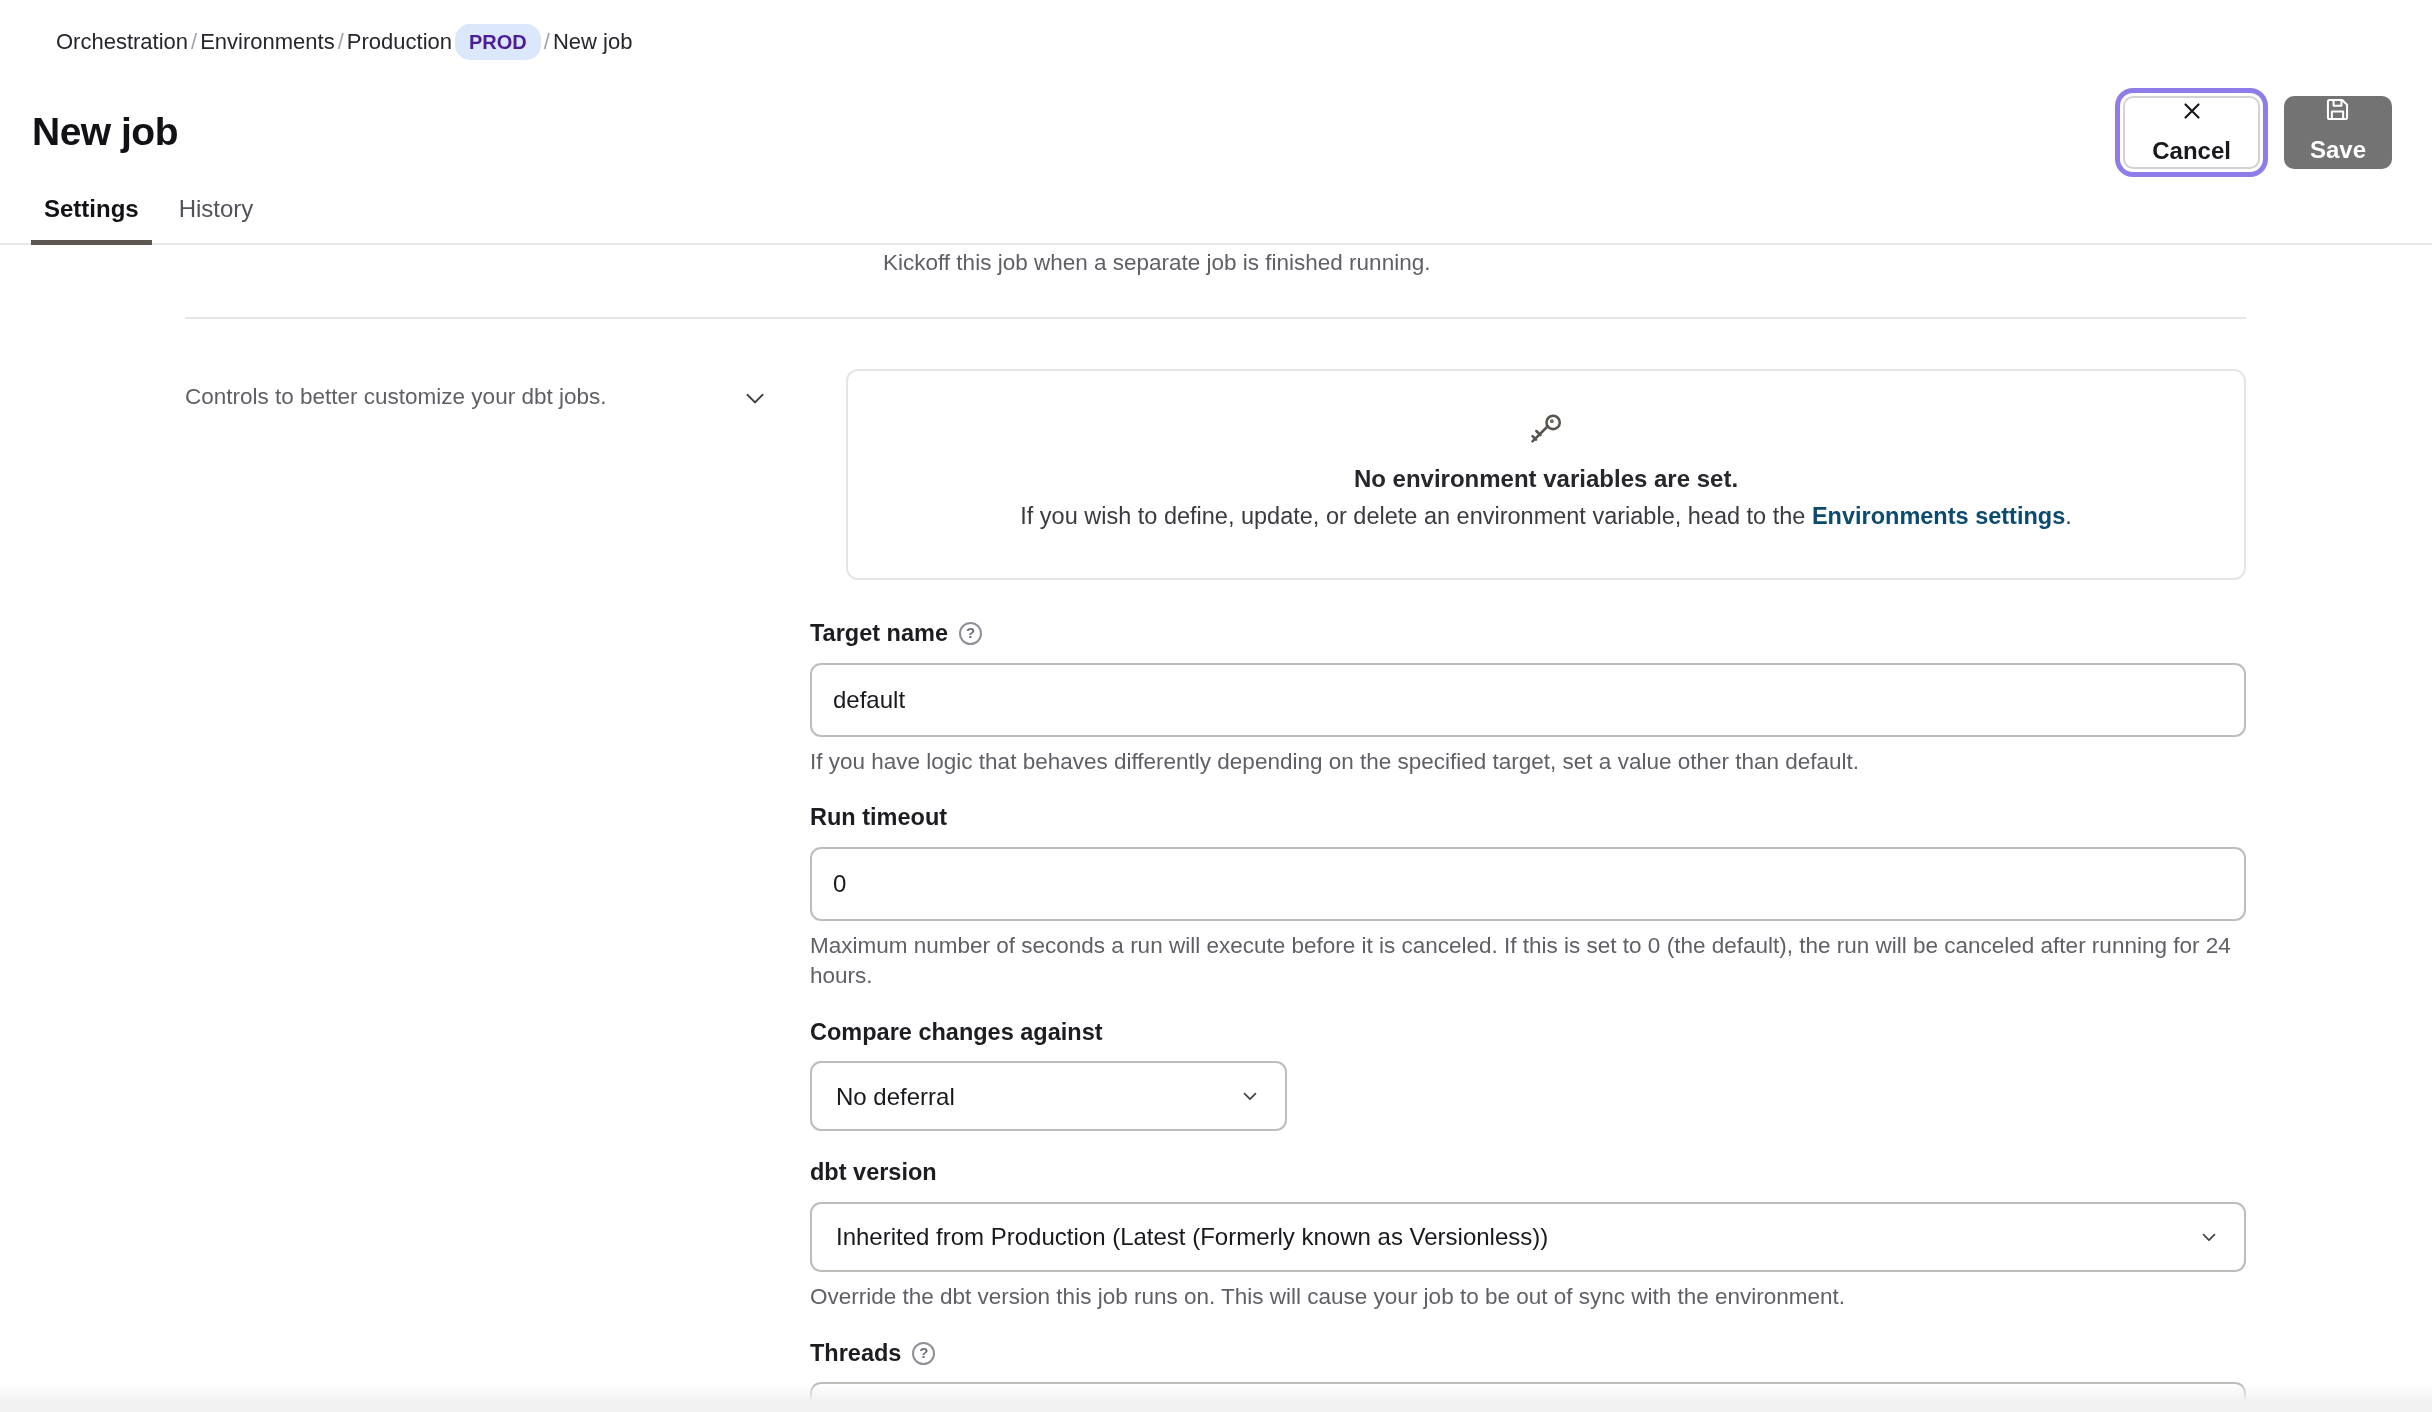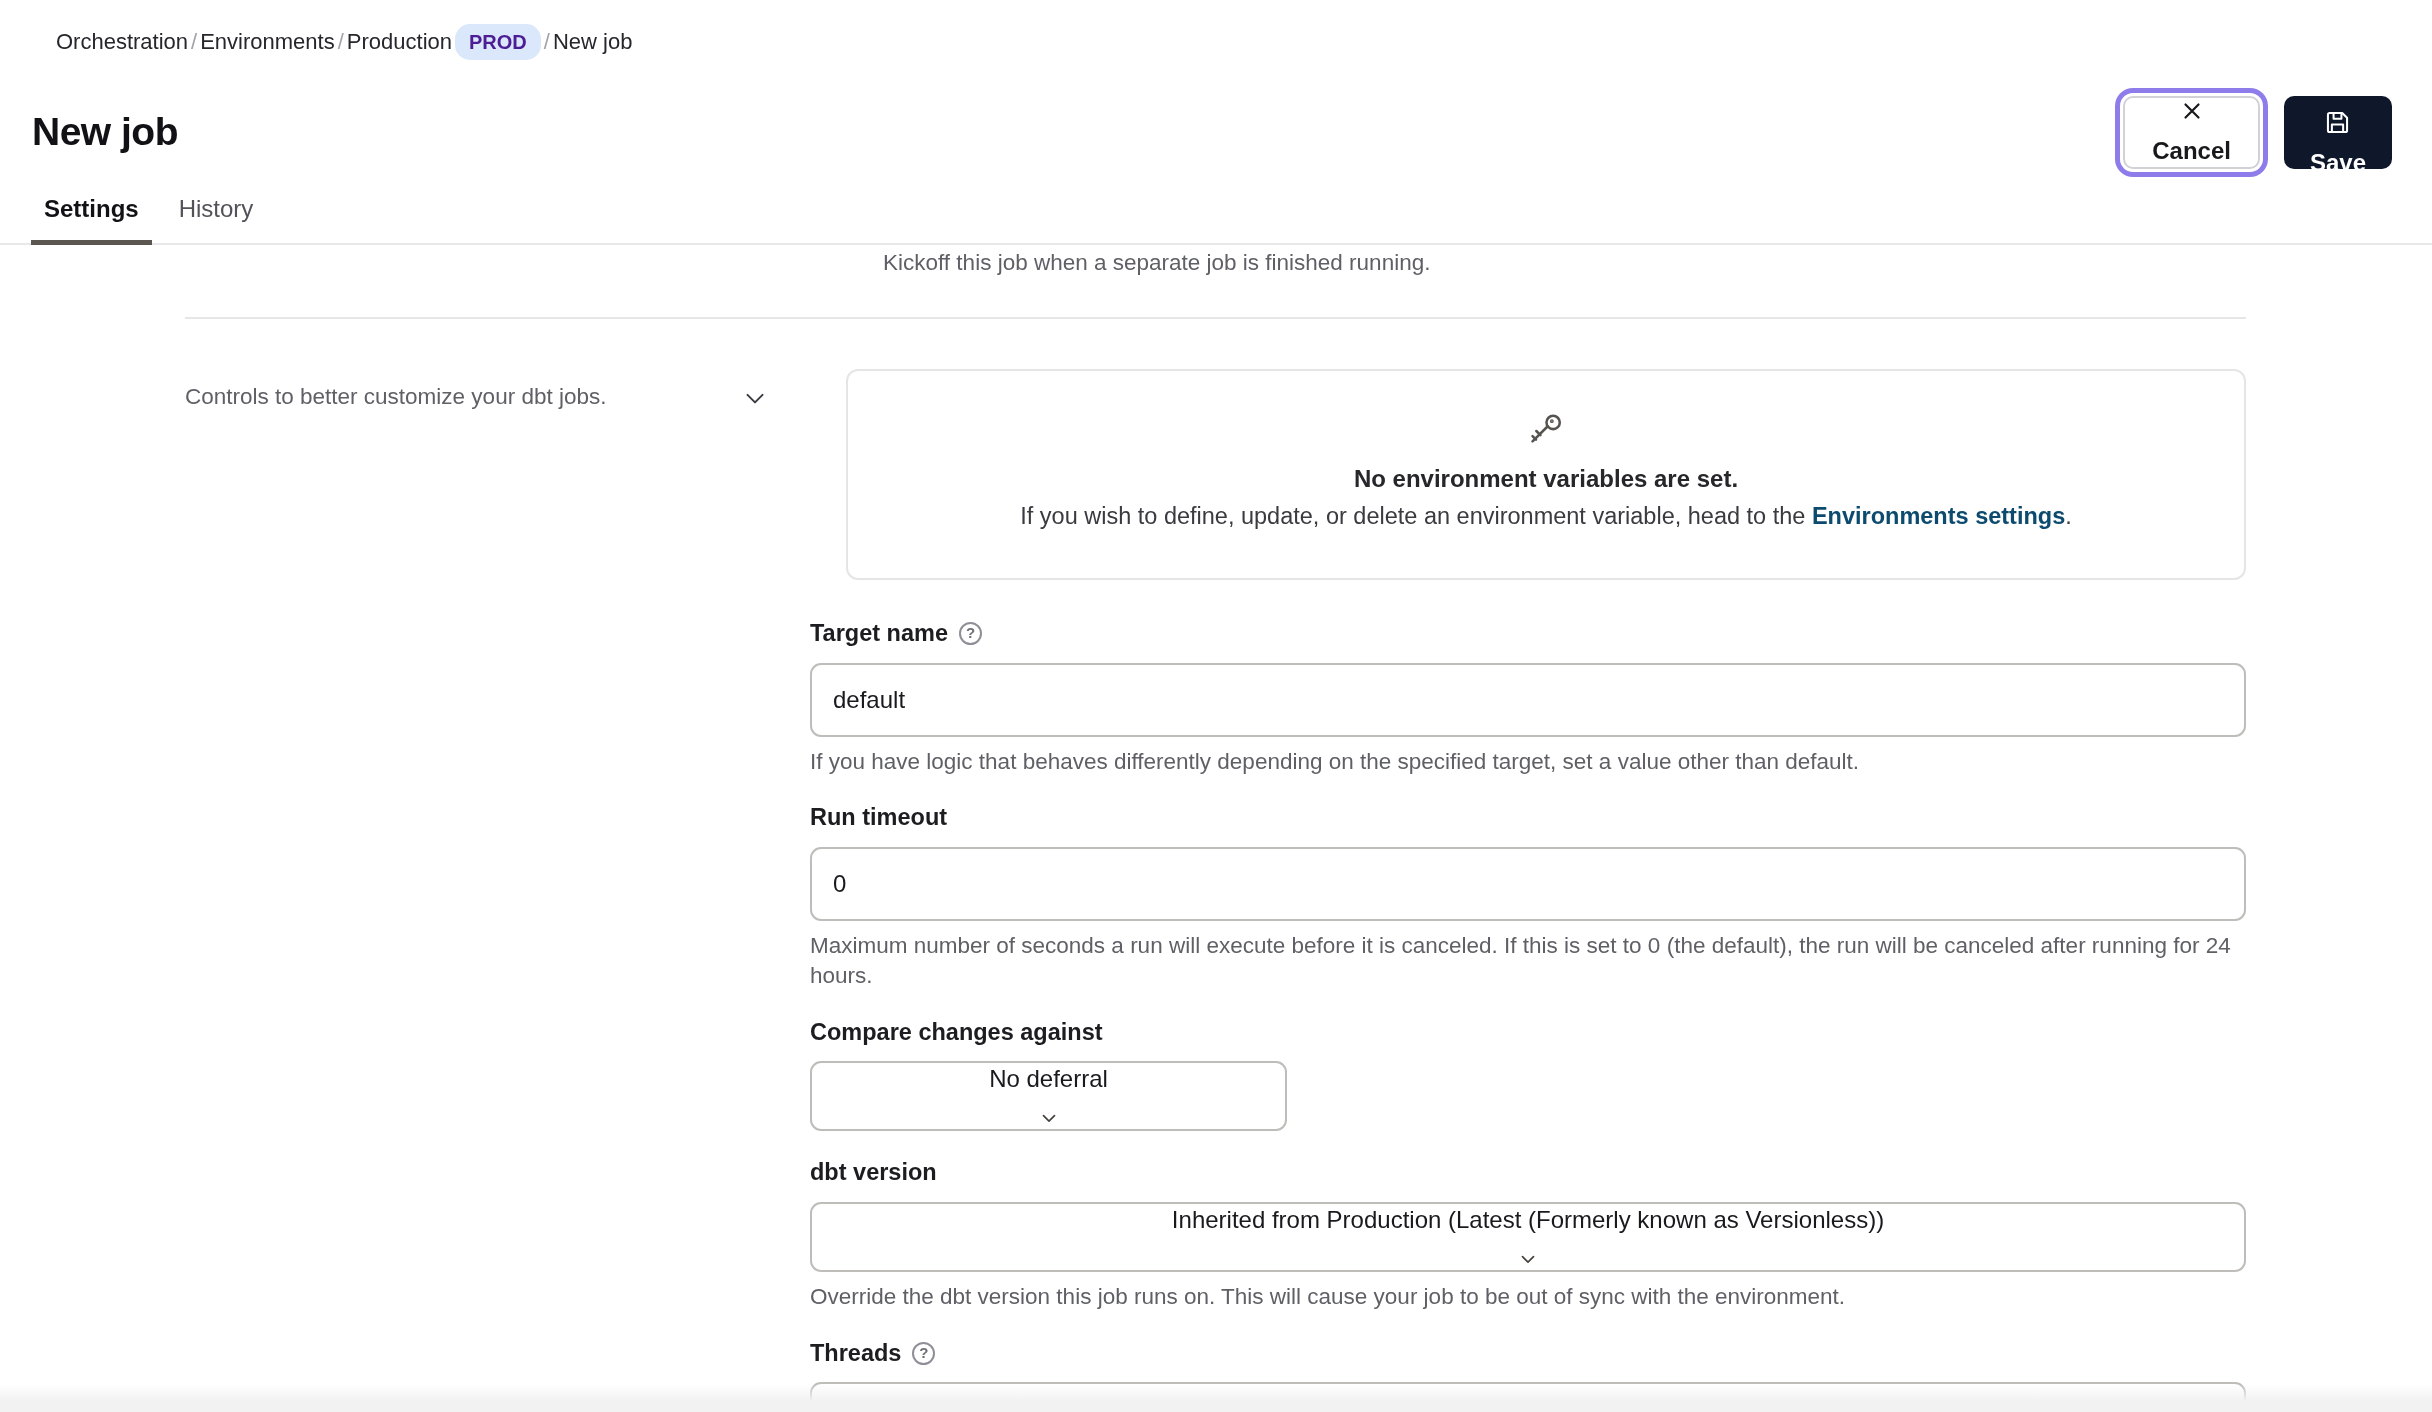--- a/index.html
+++ b/index.html
@@ -59,24 +59,24 @@
     flex-direction: column;
   }
   .btn-cancel {
     background: #ffffff;
     color: #18181d;
     border: 2px solid #d2d2d6;
     padding: 0 27px;
     box-shadow: 0 0 0 3px #ffffff, 0 0 0 8px #8d7ce9;
   }
   .btn-save {
-    background: #0f172a;
+    background: #737373;
     color: #ffffff;
     border: none;
-    padding: 13px 26px;
+    padding: 0 26px;
   }
   .icon { display: inline-flex; align-items: center; justify-content: center; }
   .icon svg { display: block; }
 
   .tabs {
     margin-top: 24px;
     padding-left: 31px;
     border-bottom: 2px solid #e8e8ea;
     display: flex;
     gap: 14px;
@@ -162,21 +162,20 @@
     border-radius: 11px;
     display: flex;
     align-items: center;
     justify-content: space-between;
     padding: 0 24px;
     font-size: 24px;
     font-weight: 500;
     color: #19191e;
     background: #fff;
     cursor: pointer;
-    flex-direction: column;
   }
   .select.narrow { width: 477px; }
 
   .bottom-fade {
     position: absolute;
     left: 0; right: 0; bottom: 0;
     height: 28px;
     background: linear-gradient(to bottom, rgba(242,242,243,0), #f2f2f3 60%);
   }
 </style>

